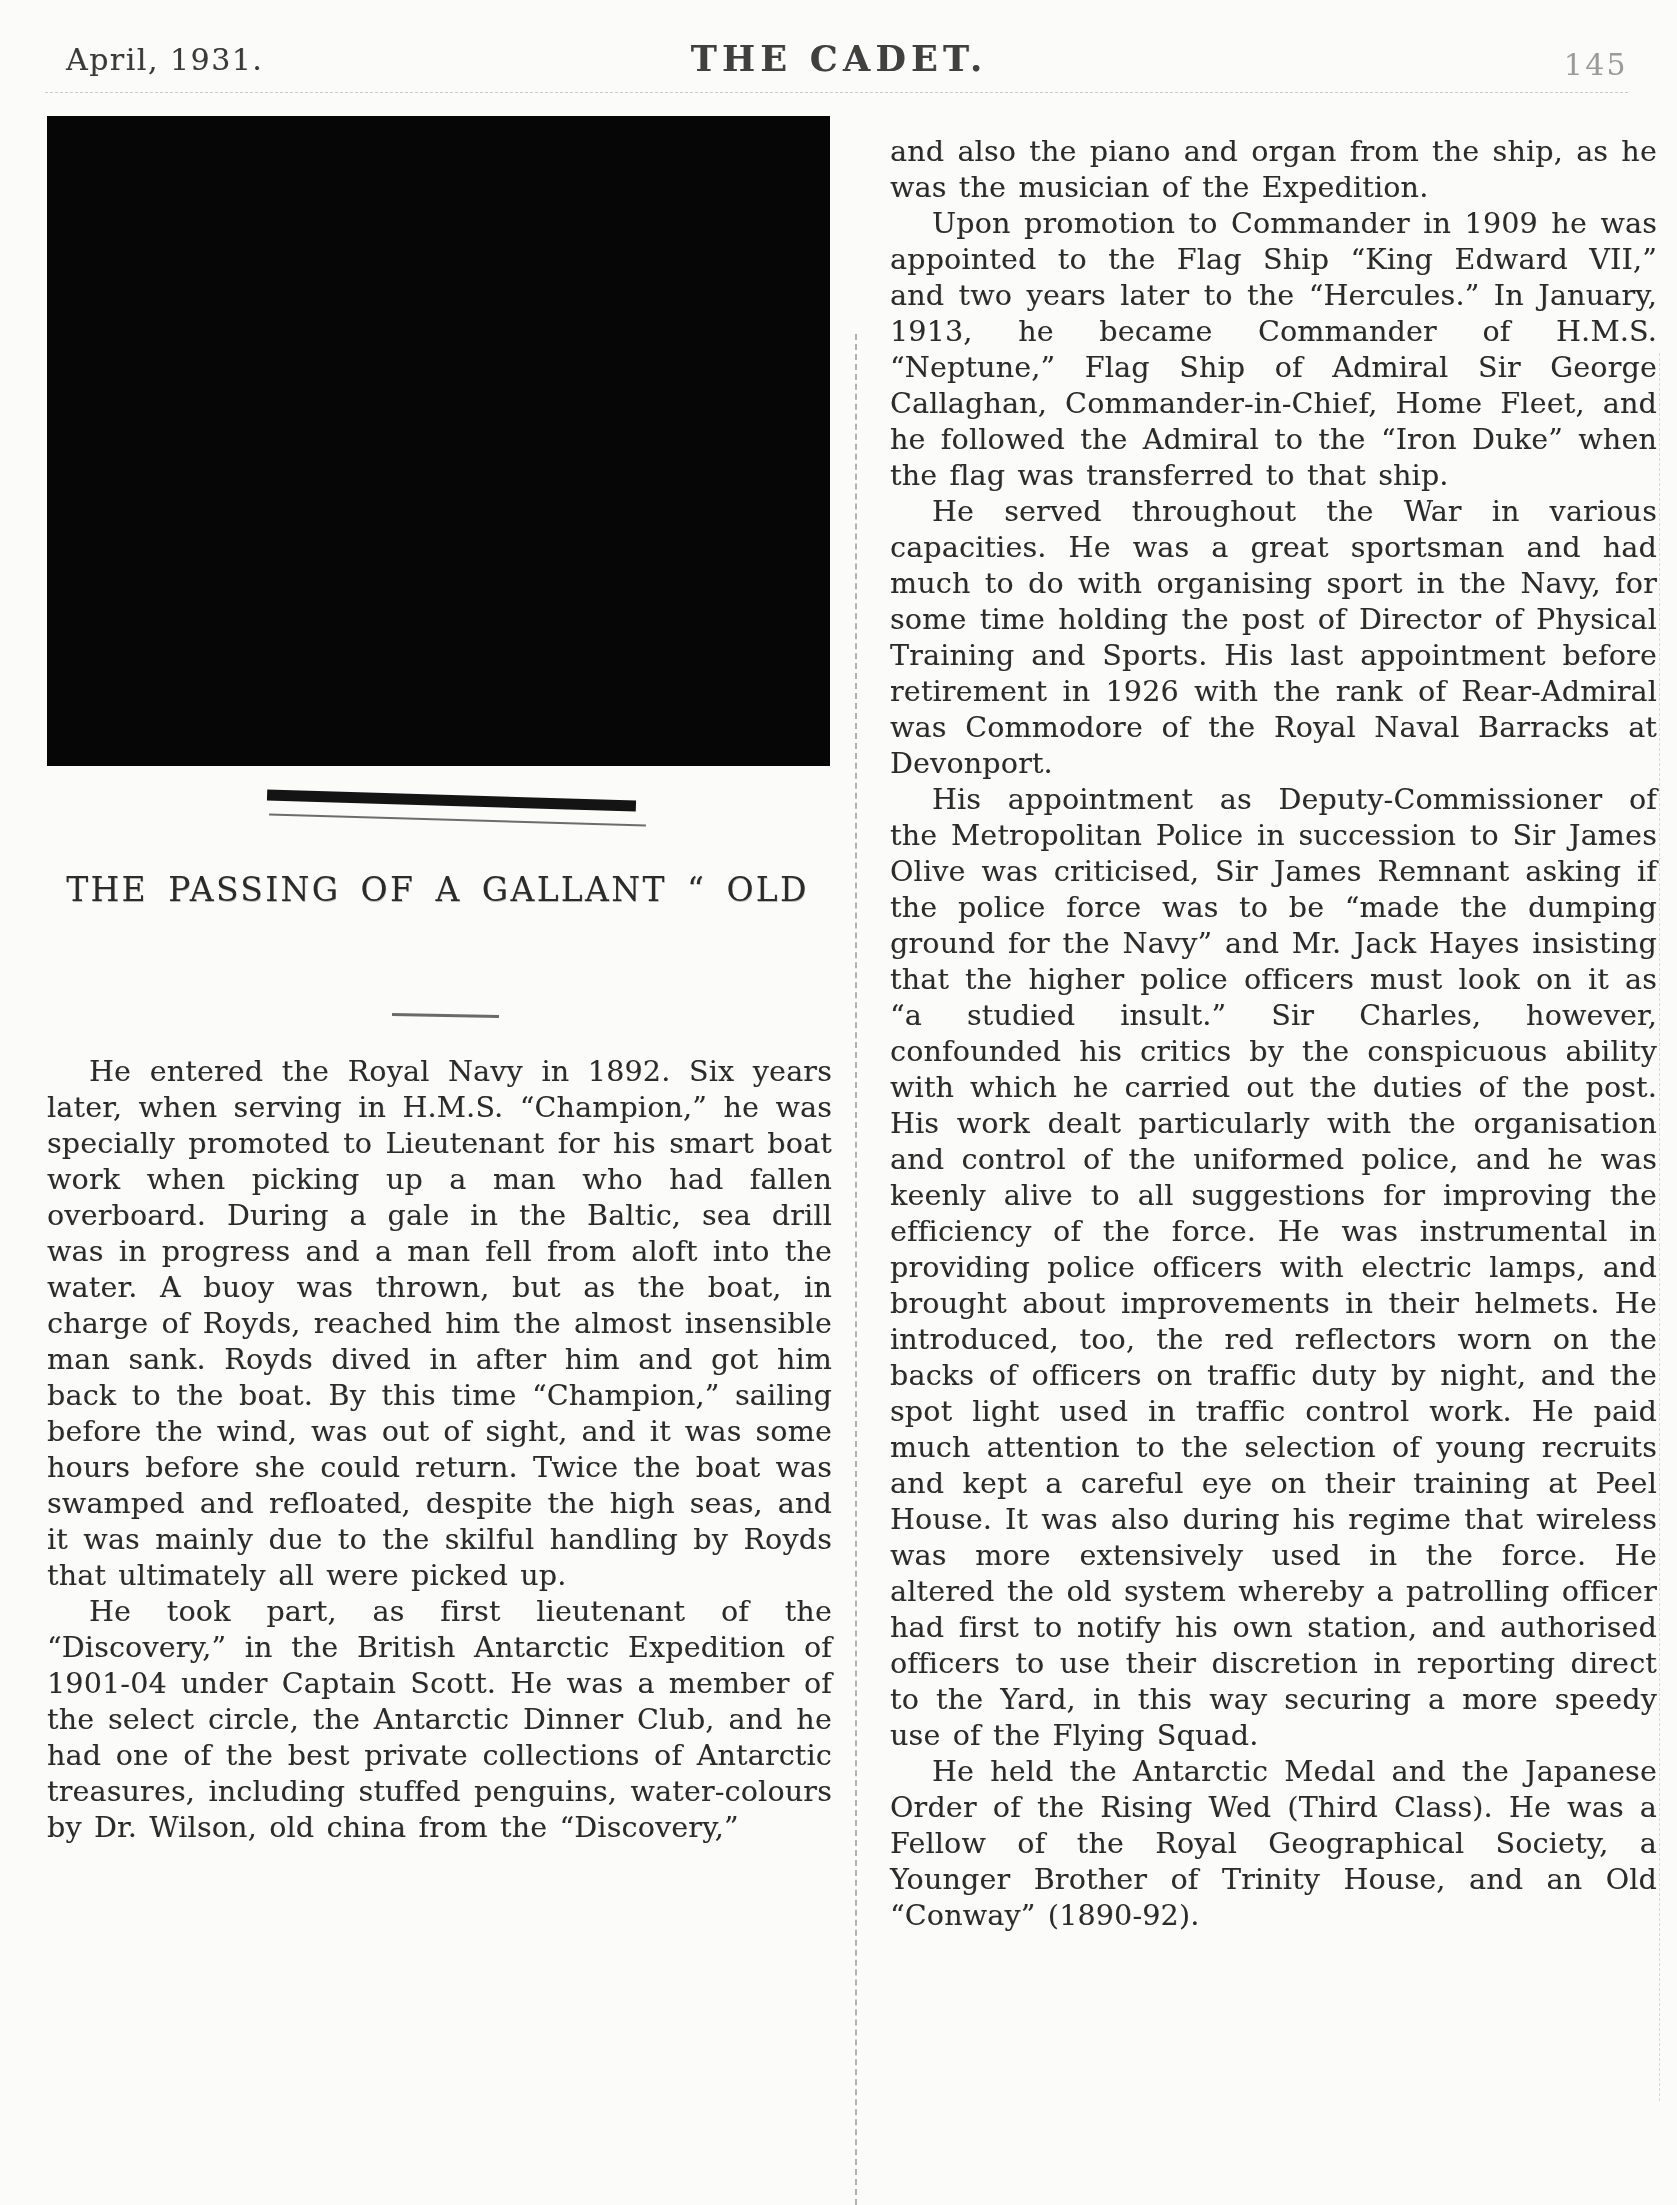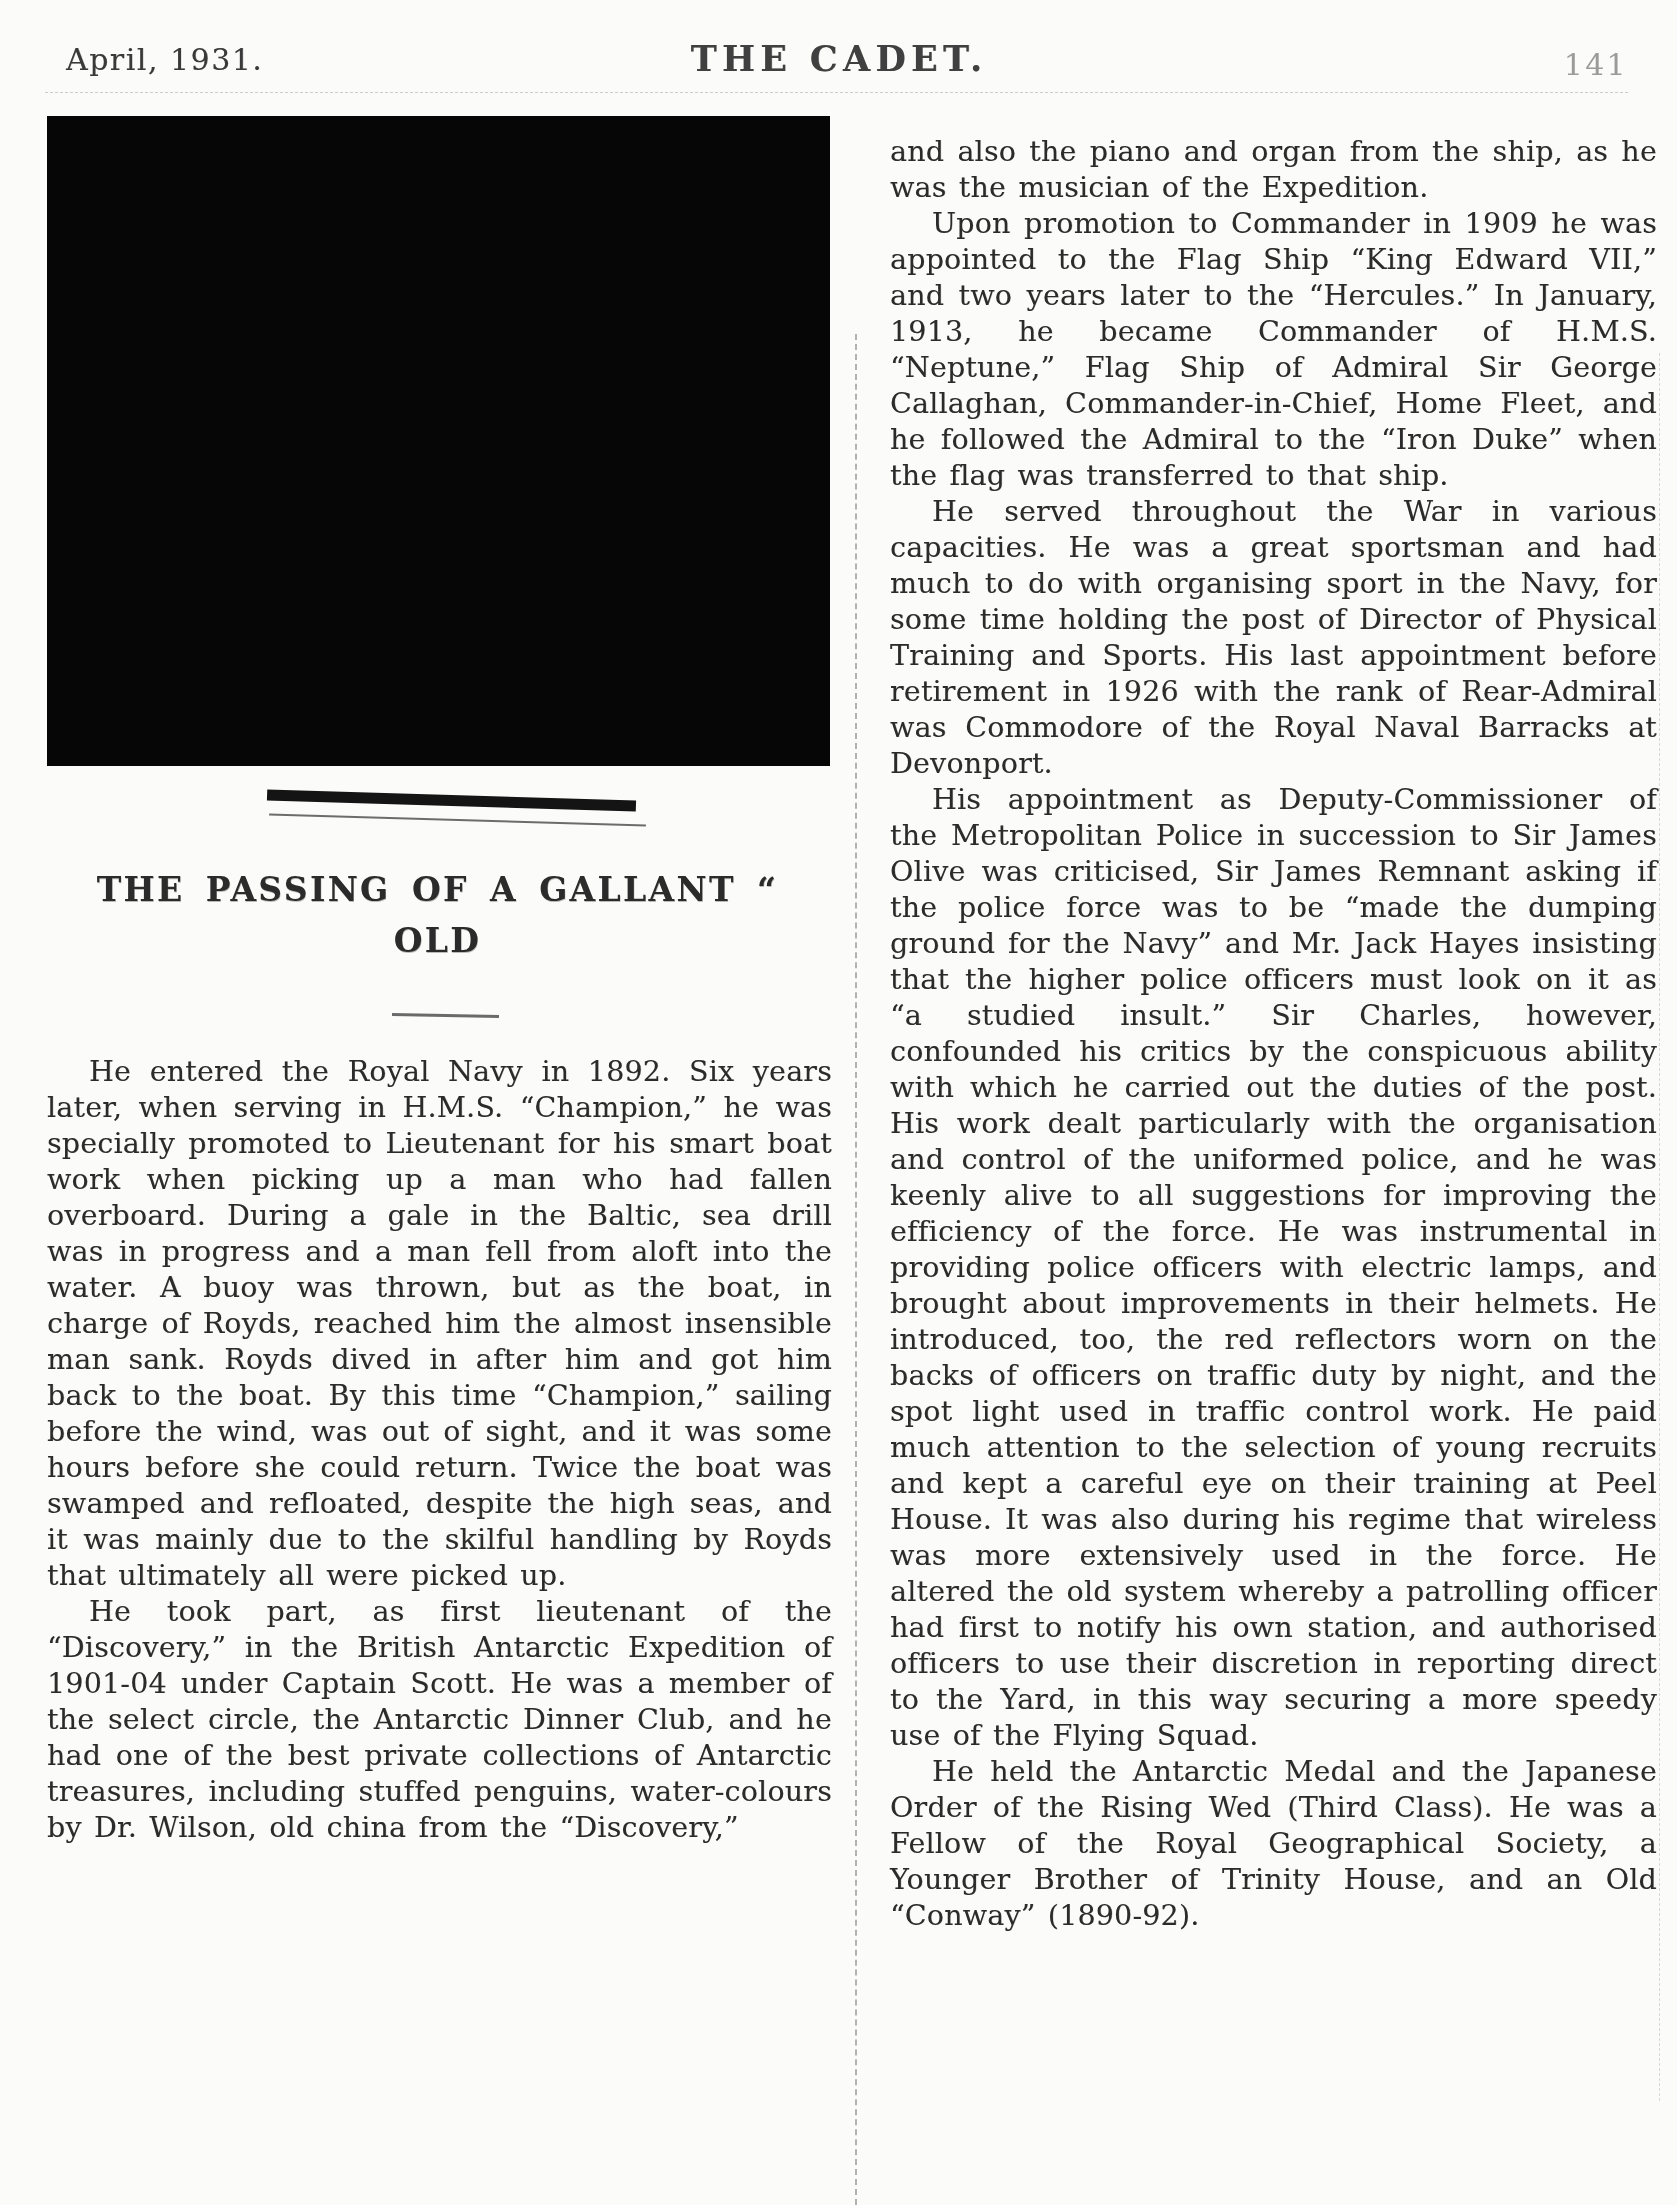--- a/index.html
+++ b/index.html
@@ -47,21 +47,21 @@
   }
   .head-divider{
     position:absolute;left:392px;top:1014px;width:107px;height:0;
     border-top:3px solid rgba(70,70,70,.8);transform:rotate(1deg);
   }
   
   .headline{
     position:absolute;left:45px;top:864px;width:785px;
     text-align:center;color:#2b2b2b;
     font-size:33px;letter-spacing:2.3px;word-spacing:7.5px;
-    line-height:51px;font-weight:700;
+    line-height:51px;font-weight:400;
     text-shadow:0.5px 0.5px 0 rgba(40,40,40,.3);
   }
   
   .left-text{position:absolute;left:47px;top:1054px;width:785px;}
   .right-text{position:absolute;left:890px;top:134px;width:767px;}
   .left-text p,.right-text p{
     margin:0;text-indent:42px;
     font-size:28.5px;line-height:36px;
     text-align:justify;word-spacing:3px;letter-spacing:0.2px;
     color:#2b2b2b;
@@ -77,21 +77,21 @@
     position:absolute;left:1659px;top:353px;height:1748px;width:0;
     border-left:1.5px dashed rgba(110,110,110,.25);
   }
 </style>
 </head>
 <body>
 
 <div class="header">
   <div class="header-left">April, 1931.</div>
   <div class="header-center">THE CADET.</div>
-  <div class="header-right">141</div>
+  <div class="header-right">145</div>
 </div>
 <div class="header-rule"></div>
 
 <div class="photo"></div>
 
 <div class="thick-rule"></div>
 <div class="thick-rule-thin"></div>
 
 <div class="headline">
   <div>THE PASSING OF A GALLANT “ OLD</div>

